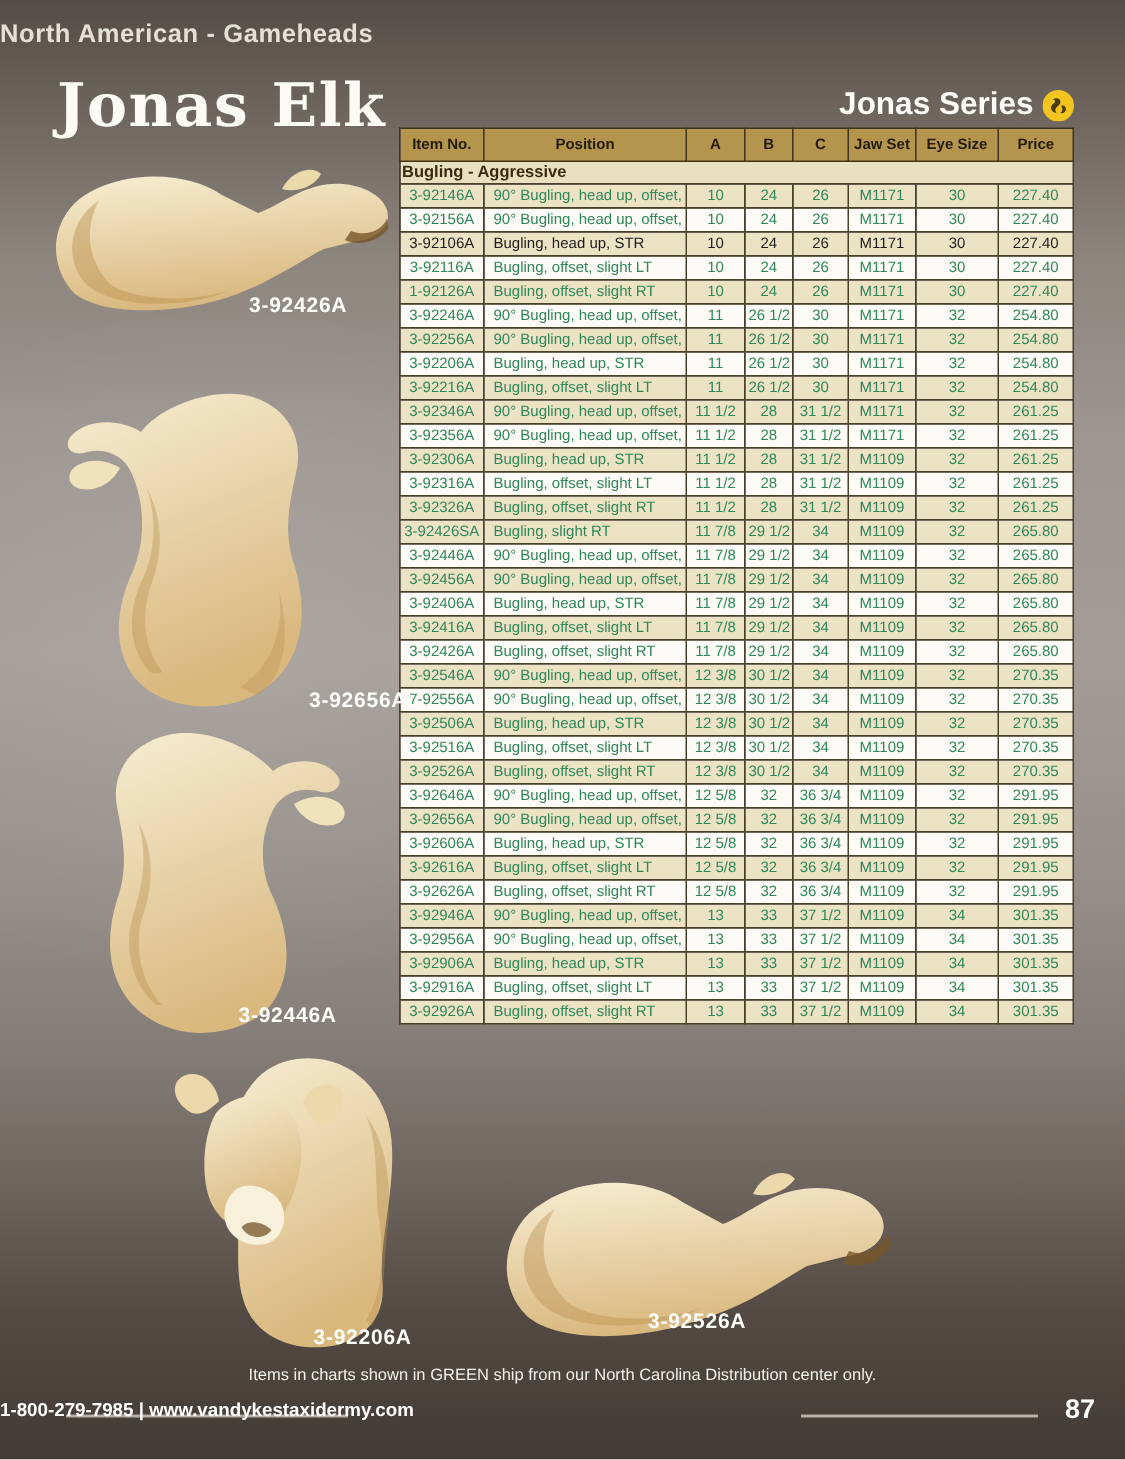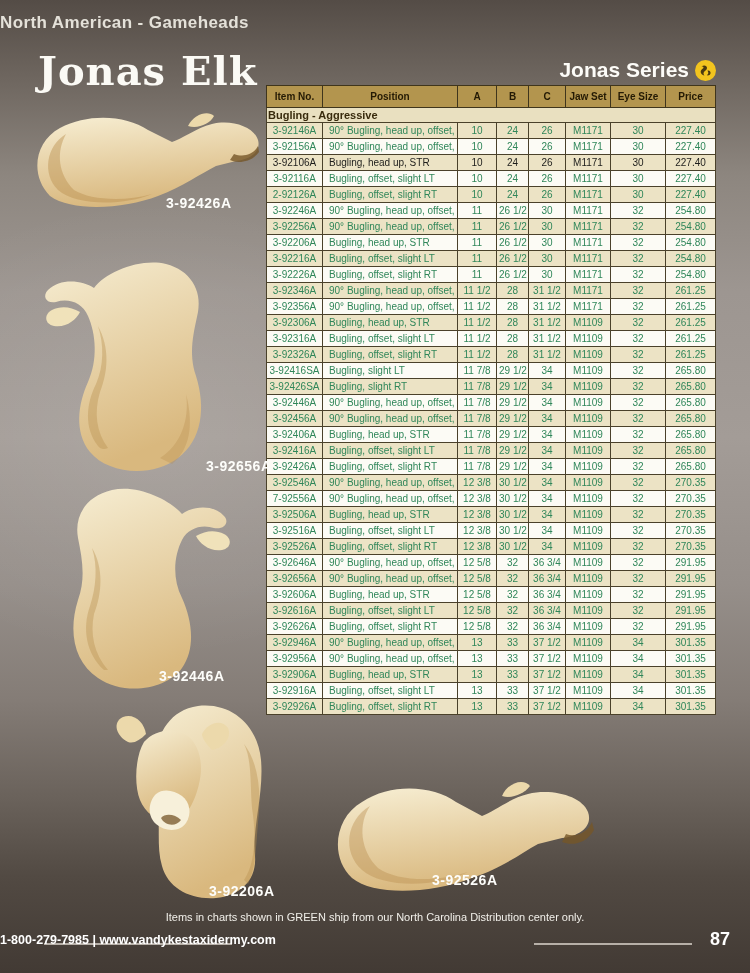--- a/index.html
+++ b/index.html
@@ -165,21 +165,21 @@
       <td>3-92116A</td>
       <td class="cell-position">Bugling, offset, slight LT</td>
       <td>10</td>
       <td>24</td>
       <td>26</td>
       <td>M1171</td>
       <td>30</td>
       <td>227.40</td>
     </tr>
         <tr class="row-tan">
-      <td>2-92126A</td>
+      <td>1-92126A</td>
       <td class="cell-position">Bugling, offset, slight RT</td>
       <td>10</td>
       <td>24</td>
       <td>26</td>
       <td>M1171</td>
       <td>30</td>
       <td>227.40</td>
     </tr>
         <tr class="row-white">
       <td>3-92246A</td>
@@ -207,30 +207,20 @@
       <td>11</td>
       <td>26 1/2</td>
       <td>30</td>
       <td>M1171</td>
       <td>32</td>
       <td>254.80</td>
     </tr>
         <tr class="row-tan">
       <td>3-92216A</td>
       <td class="cell-position">Bugling, offset, slight LT</td>
-      <td>11</td>
-      <td>26 1/2</td>
-      <td>30</td>
-      <td>M1171</td>
-      <td>32</td>
-      <td>254.80</td>
-    </tr>
-        <tr class="row-white">
-      <td>3-92226A</td>
-      <td class="cell-position">Bugling, offset, slight RT</td>
       <td>11</td>
       <td>26 1/2</td>
       <td>30</td>
       <td>M1171</td>
       <td>32</td>
       <td>254.80</td>
     </tr>
         <tr class="row-tan">
       <td>3-92346A</td>
       <td class="cell-position">90° Bugling, head up, offset, LT</td>
@@ -273,30 +263,20 @@
     </tr>
         <tr class="row-tan">
       <td>3-92326A</td>
       <td class="cell-position">Bugling, offset, slight RT</td>
       <td>11 1/2</td>
       <td>28</td>
       <td>31 1/2</td>
       <td>M1109</td>
       <td>32</td>
       <td>261.25</td>
-    </tr>
-        <tr class="row-white">
-      <td>3-92416SA</td>
-      <td class="cell-position">Bugling, slight LT</td>
-      <td>11 7/8</td>
-      <td>29 1/2</td>
-      <td>34</td>
-      <td>M1109</td>
-      <td>32</td>
-      <td>265.80</td>
     </tr>
         <tr class="row-tan">
       <td>3-92426SA</td>
       <td class="cell-position">Bugling, slight RT</td>
       <td>11 7/8</td>
       <td>29 1/2</td>
       <td>34</td>
       <td>M1109</td>
       <td>32</td>
       <td>265.80</td>

